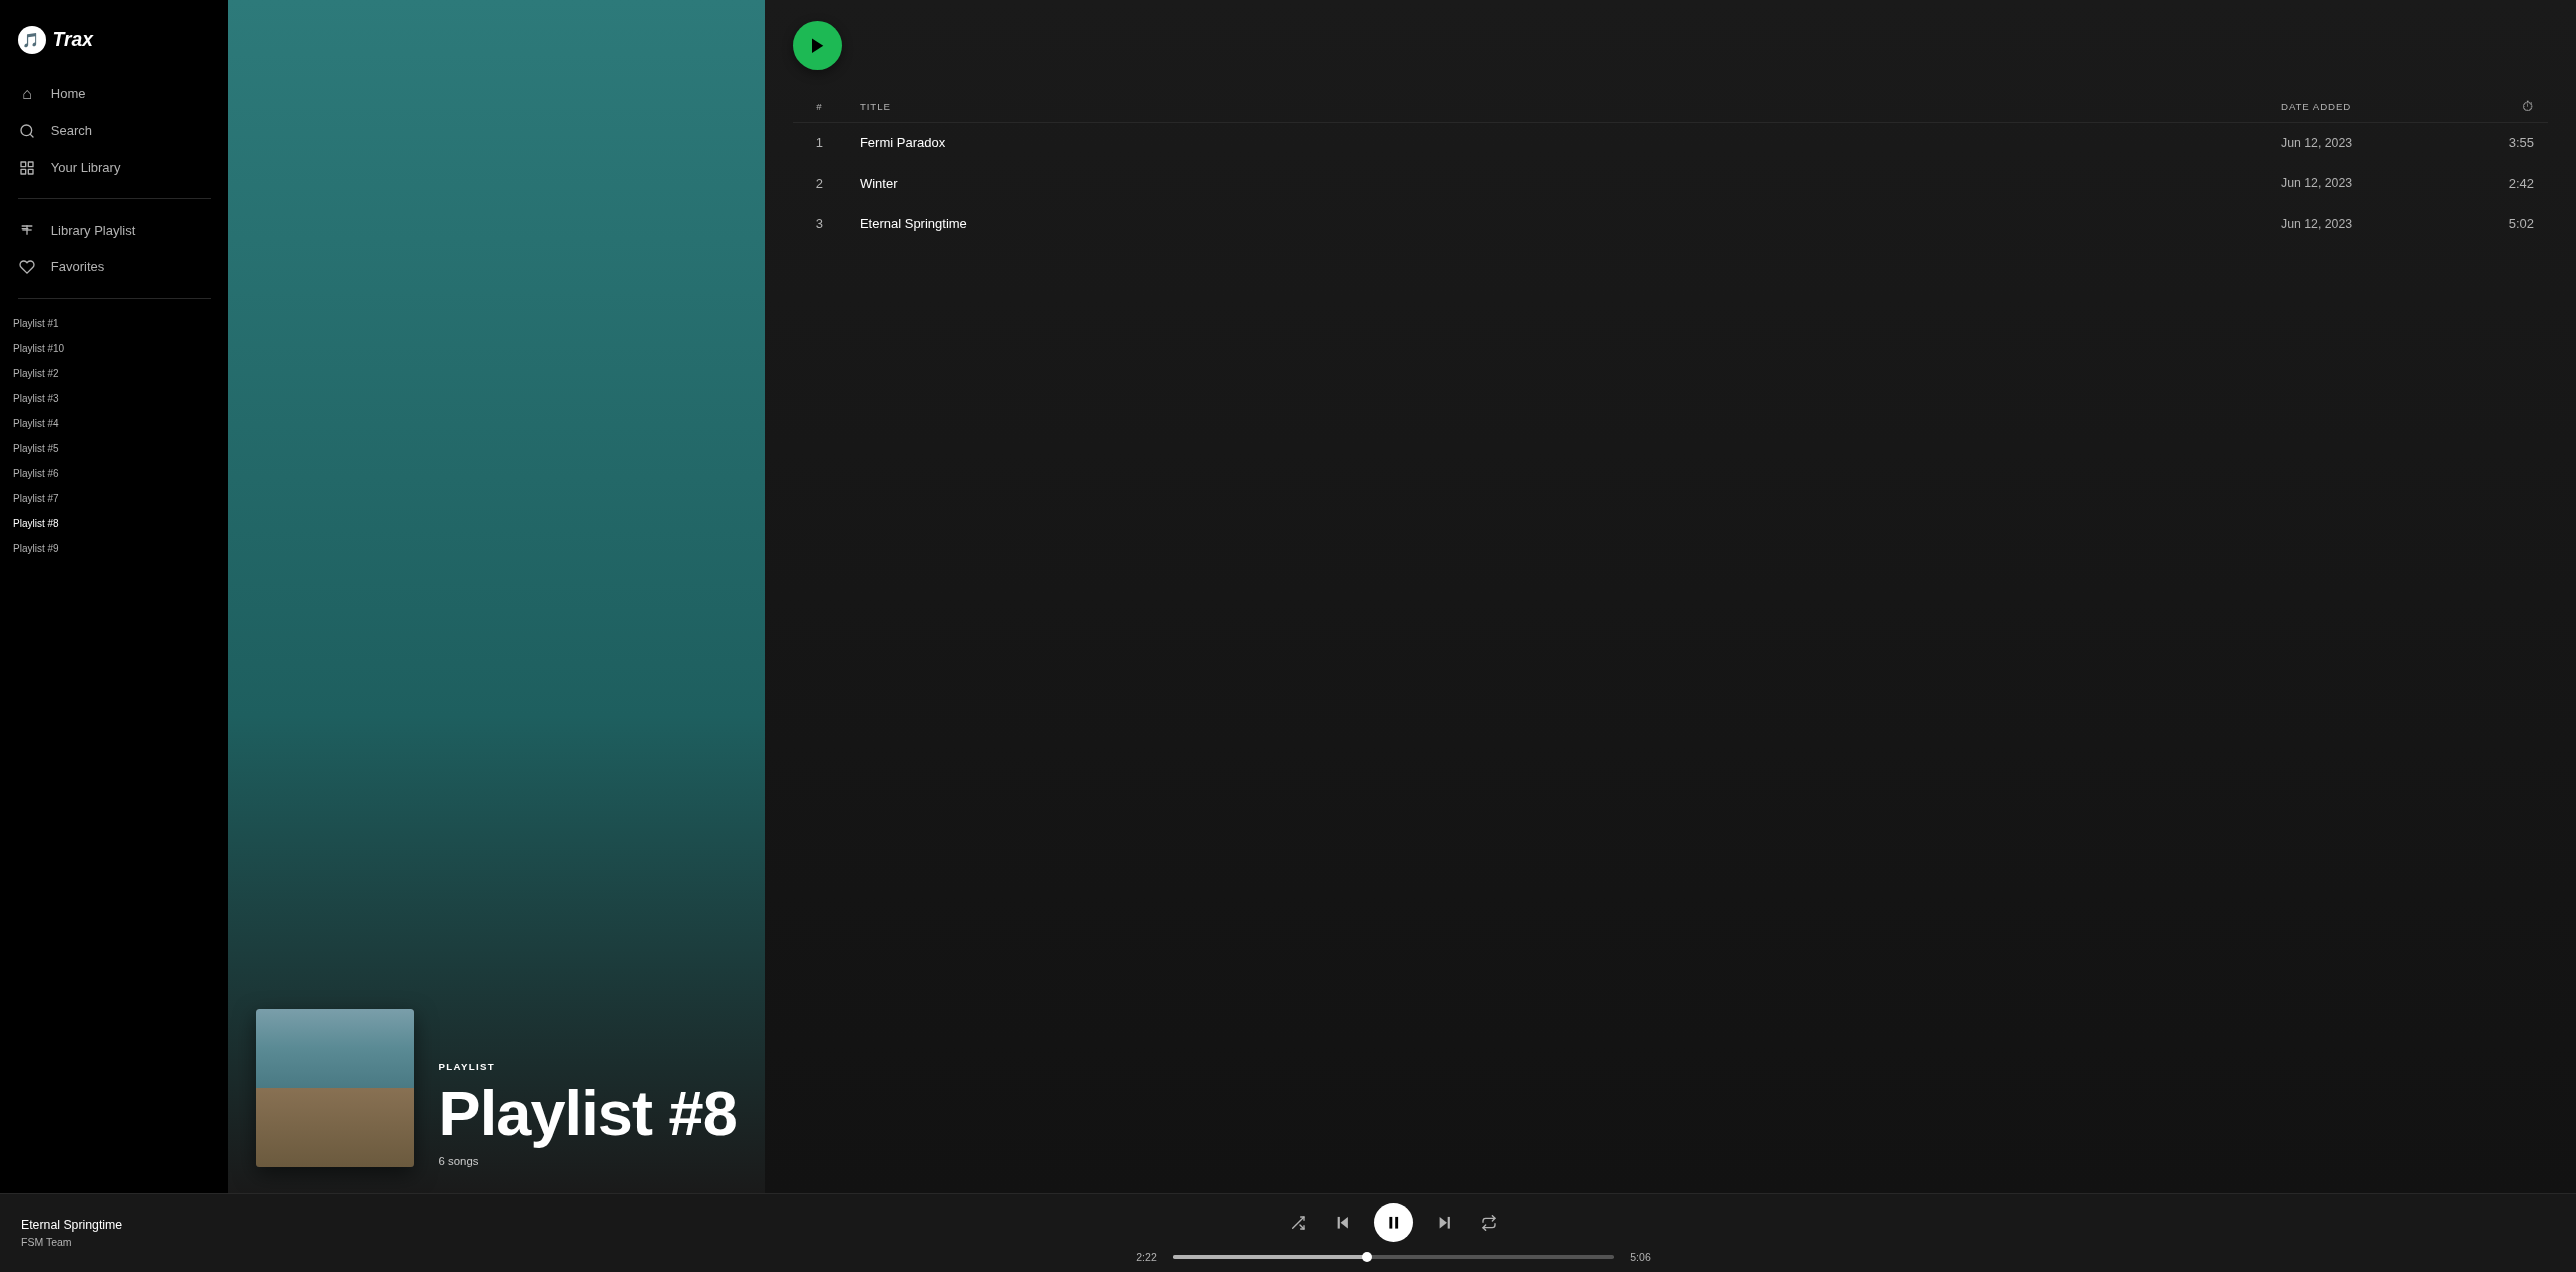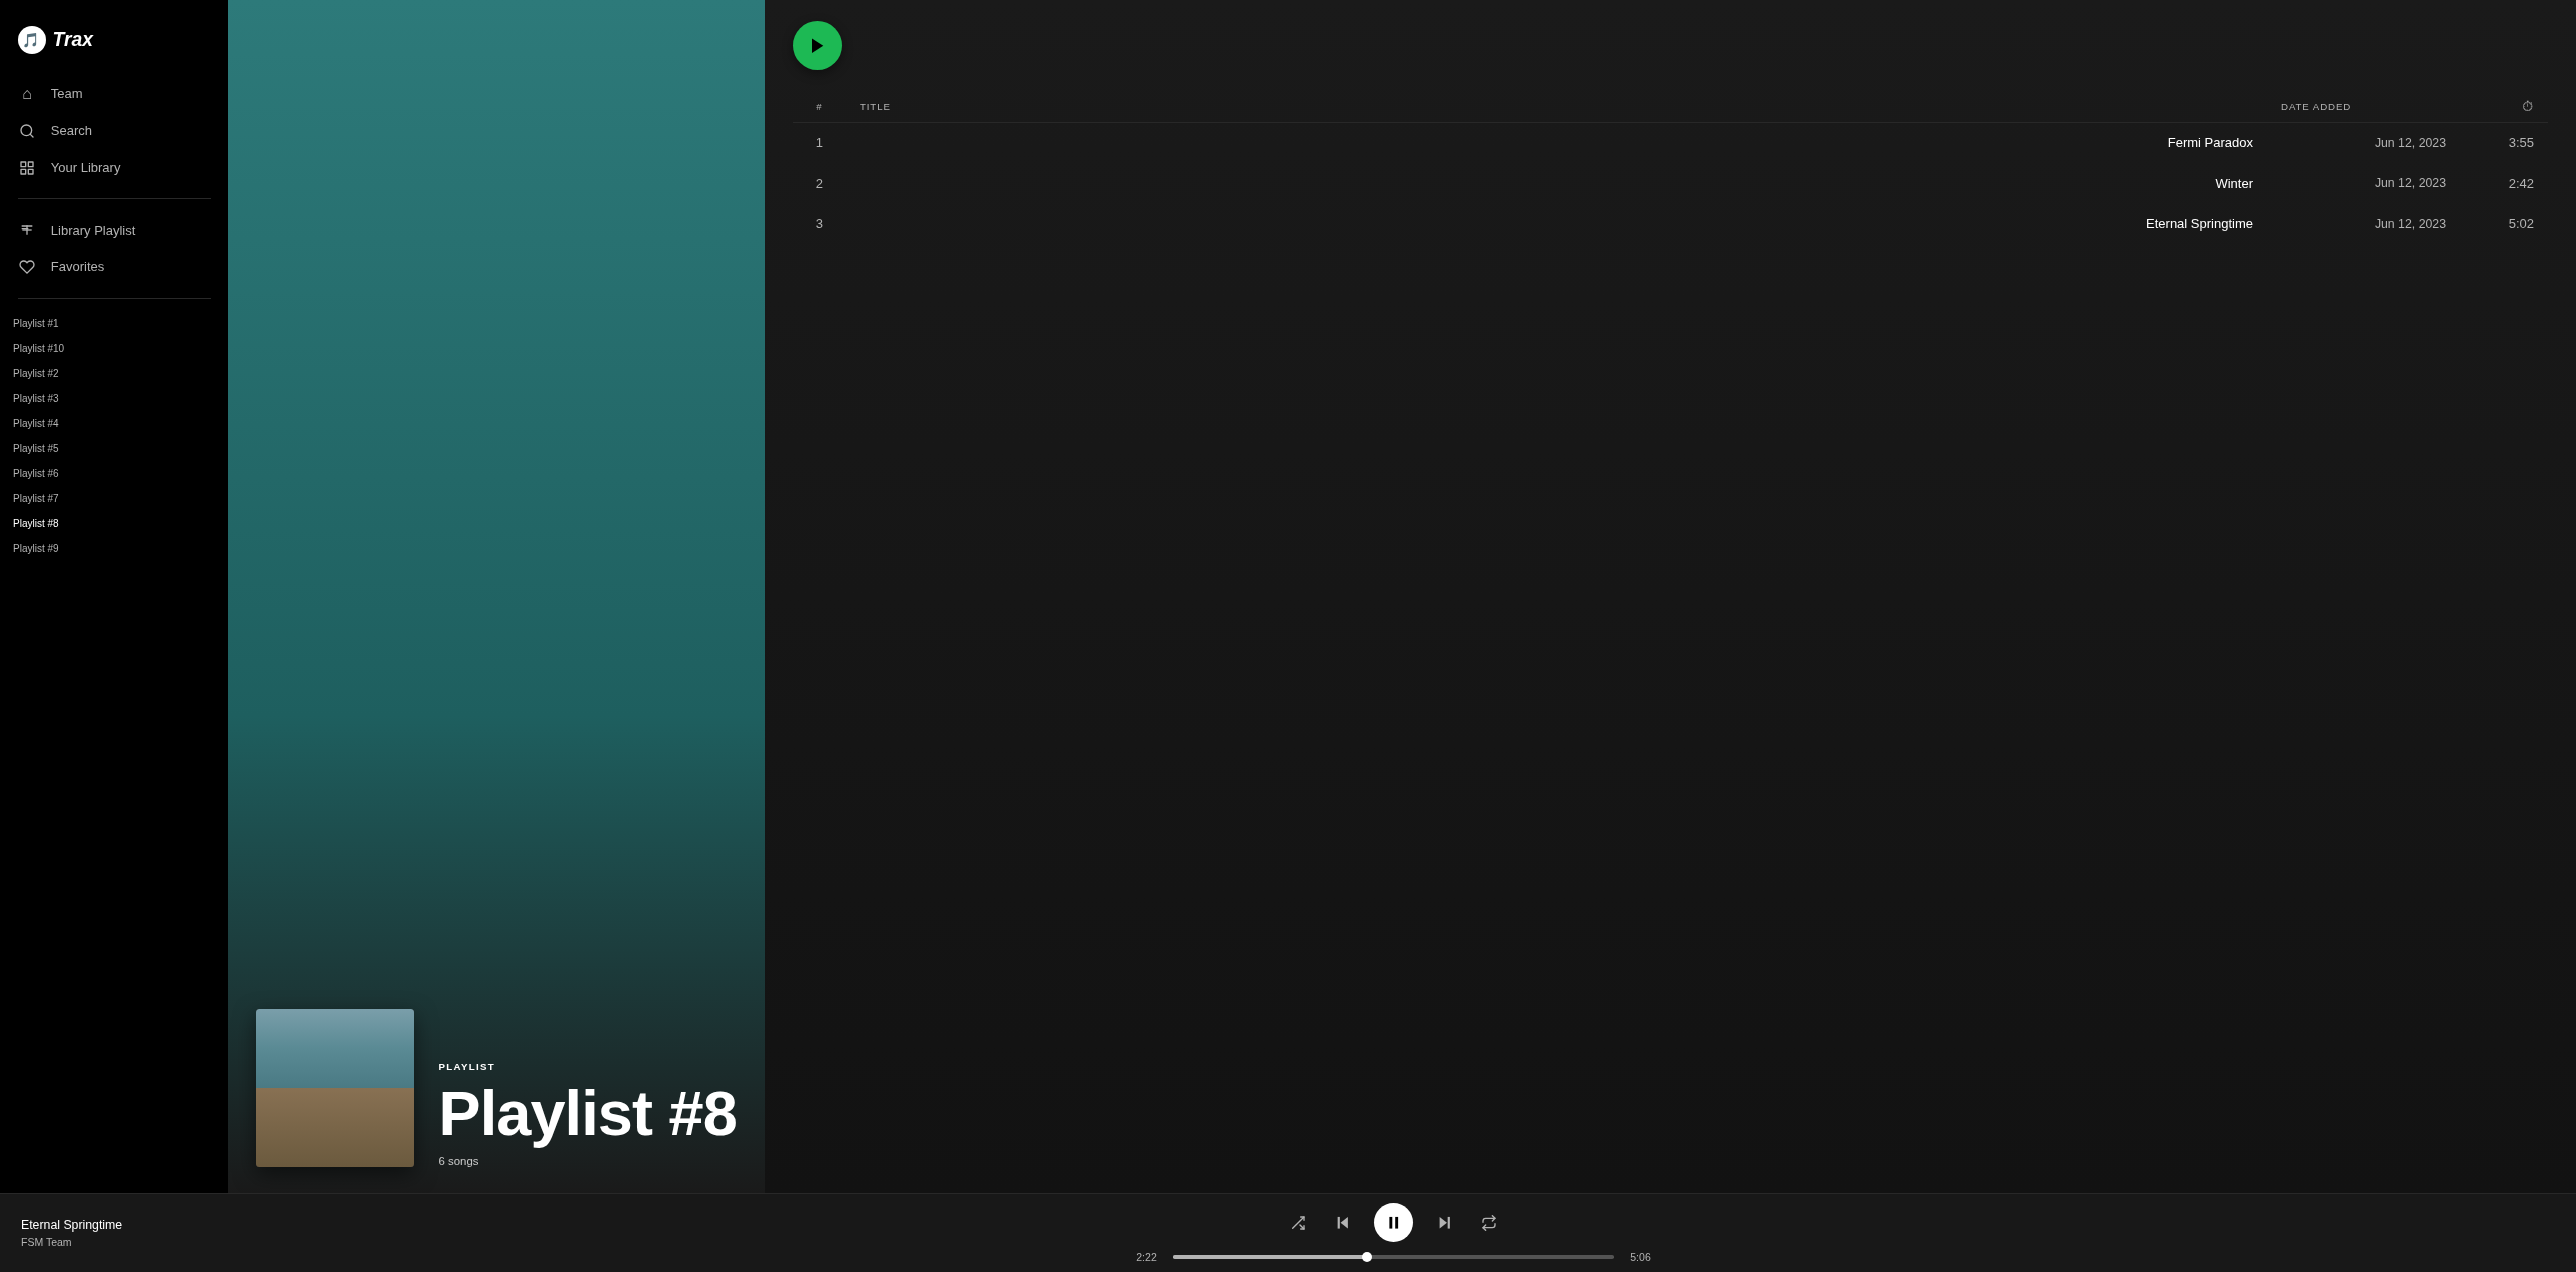--- a/index.html
+++ b/index.html
@@ -236,21 +236,20 @@
 
     .songs-table tbody tr {
       border-bottom: 0.9px solid transparent;
       transition: background 0.15s;
     }
 
     .songs-table tbody td {
       padding: 12.3px 14px;
       font-size: 13px;
       color: #d4d4d4;
-      text-align: right;
     }
 
     .songs-table tbody td.col-num {
       text-align: center;
       color: #b3b3b3;
       font-size: 13px;
     }
 
     .songs-table tbody td.col-title {
       color: #fff;
@@ -386,21 +385,21 @@
 
   <aside class="sidebar">
     <div class="logo">
       <div class="logo-icon">🎵</div>
       <span class="logo-text">Trax</span>
     </div>
 
     <nav>
       <div class="nav-item">
         <span class="nav-icon">⌂</span>
-        <span>Team</span>
+        <span>Home</span>
       </div>
       <div class="nav-item">
         <span class="nav-icon">
           <svg width="16" height="16" viewBox="0 0 24 24" fill="none" stroke="currentColor" stroke-width="2" stroke-linecap="round" stroke-linejoin="round">
             <circle cx="11" cy="11" r="8"></circle>
               <line x1="21" y1="21" x2="16.65" y2="16.65"></line>
           </svg>
         </span>
         <span>Search</span>
       </div>

